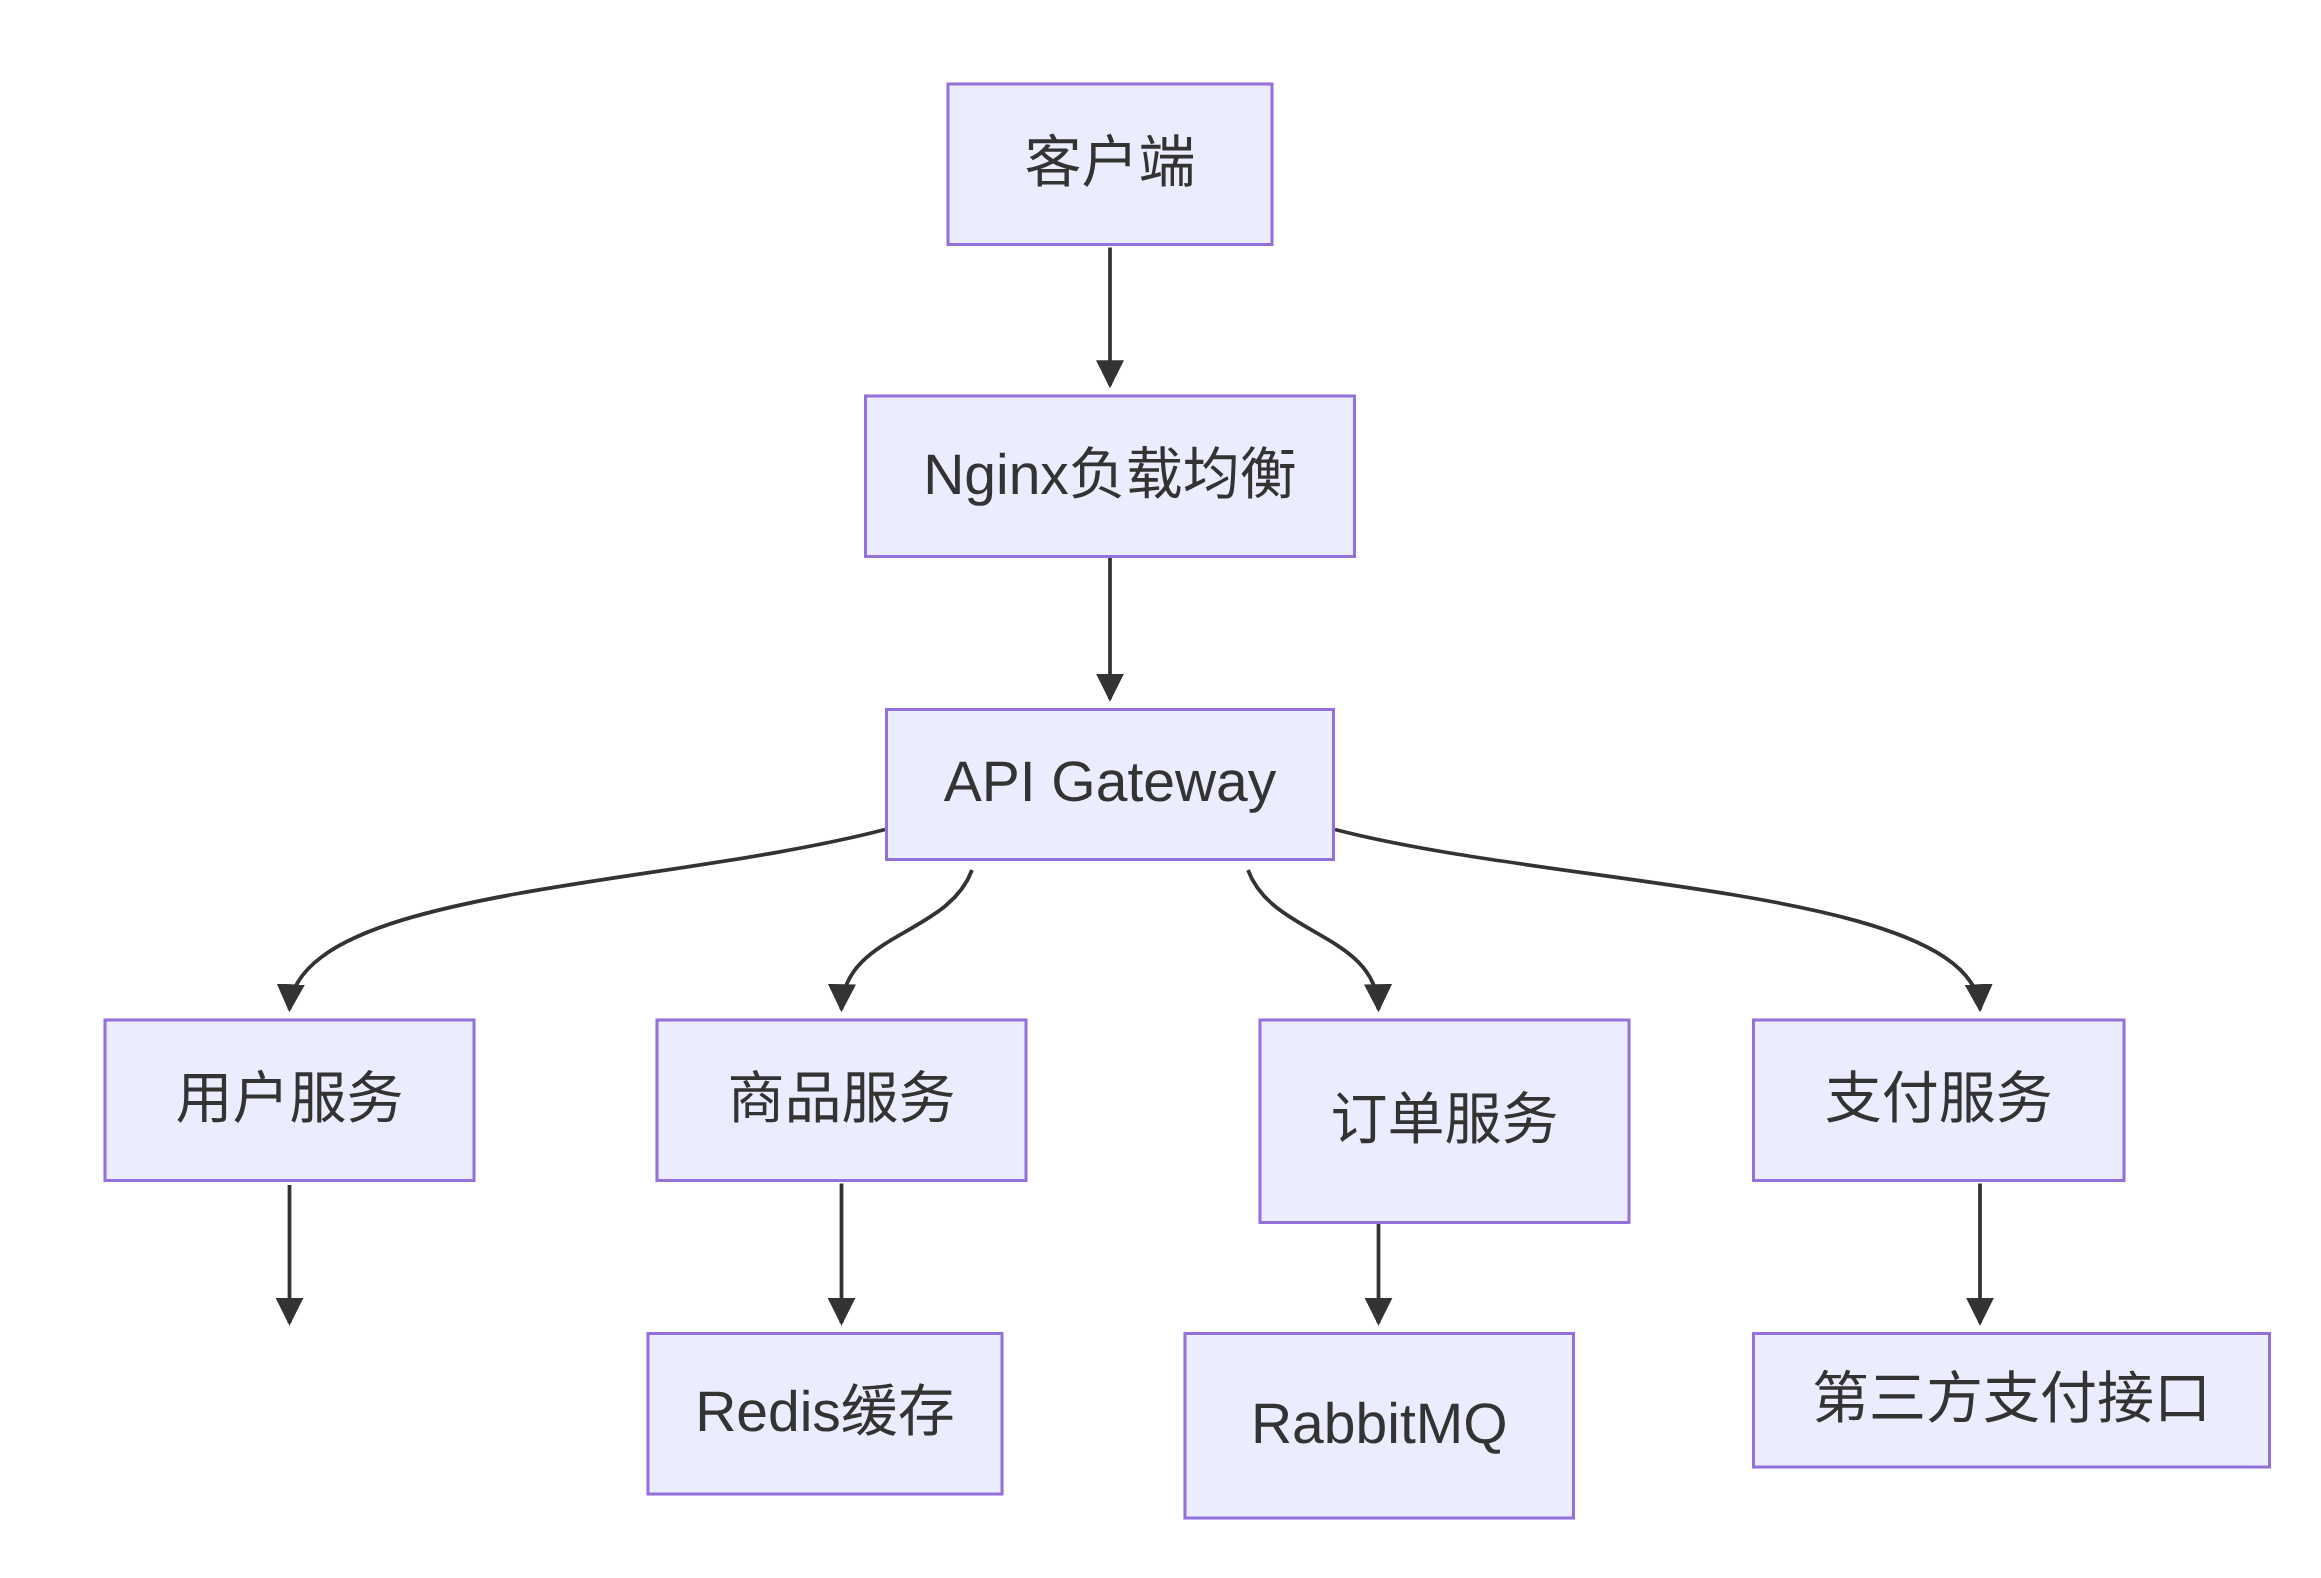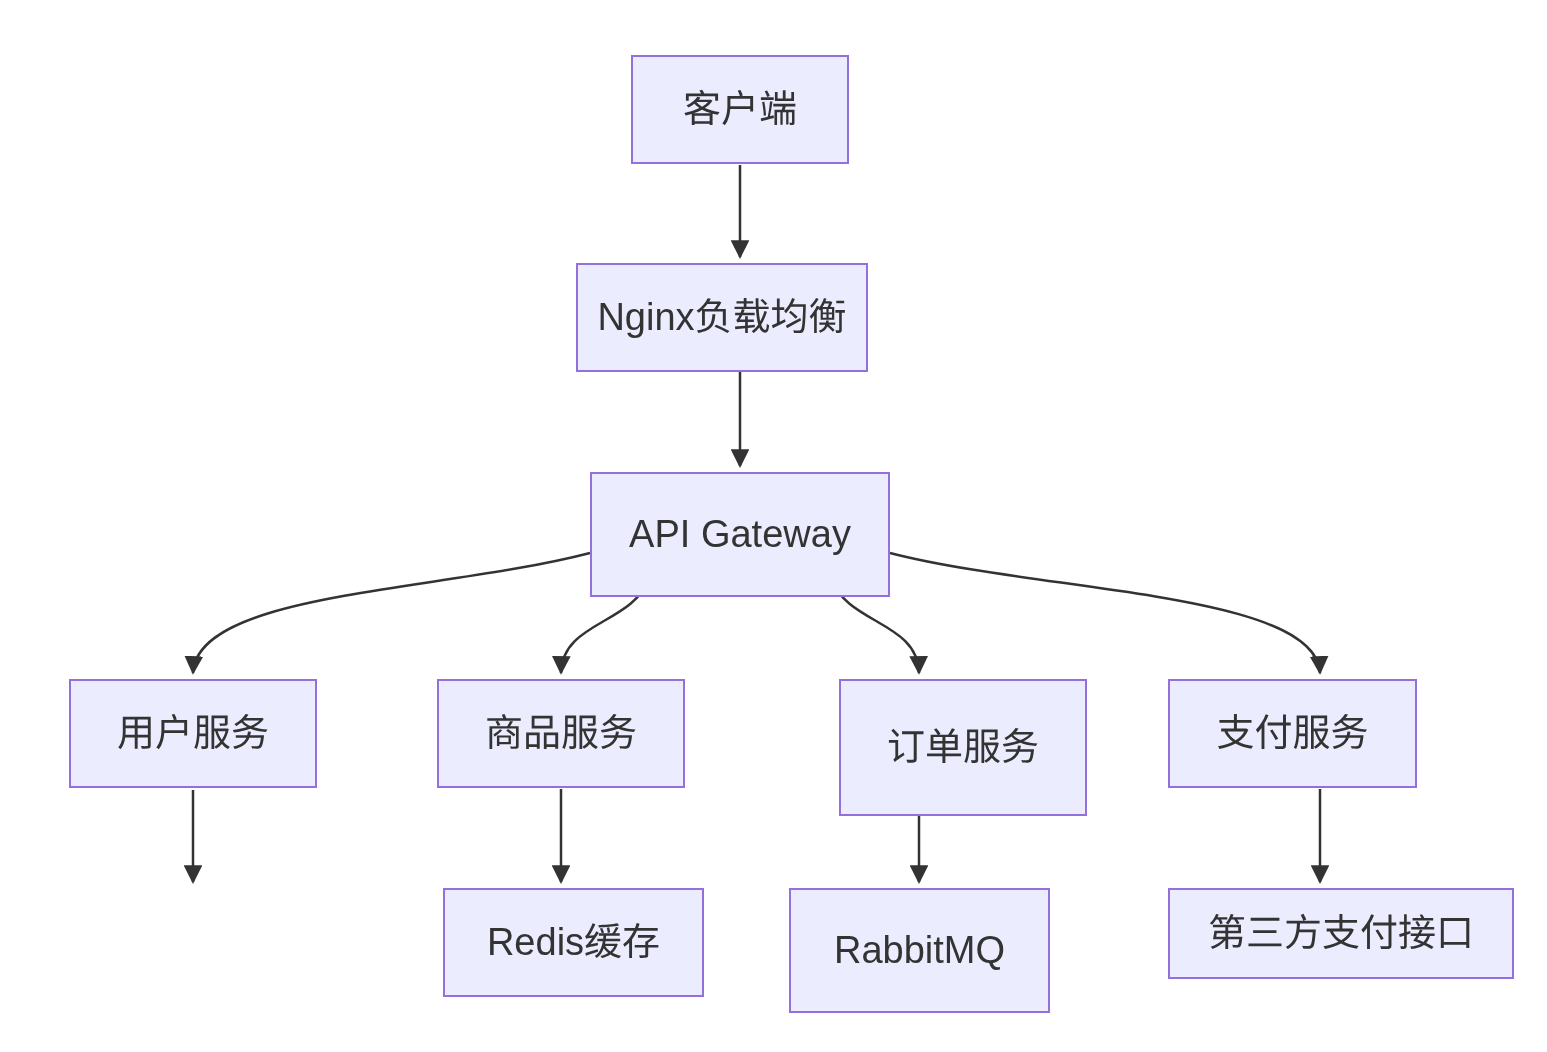--- a/index.html
+++ b/index.html
@@ -66,46 +66,46 @@
     <path class="edge" d="M193,790 L193,882" marker-end="url(#arrowhead)"></path>
     <path class="edge" d="M561,789 L561,882" marker-end="url(#arrowhead)"></path>
     <path class="edge" d="M919,789 L919,882" marker-end="url(#arrowhead)"></path>
     <path class="edge" d="M1320,789 L1320,882" marker-end="url(#arrowhead)"></path>
   </svg>
 
   <div class="node" style="left:631px;top:55px;width:218px;height:109px">
     <span>客户端</span>
   </div>
 
-  <div class="node" style="left:576px;top:263px;width:292px;height:109px">
+  <div class="node" style="left:576px;top:263px;width:328px;height:109px">
     <span>Nginx负载均衡</span>
   </div>
 
-  <div class="node" style="left:590px;top:472px;width:300px;height:125px">
+  <div class="node" style="left:590px;top:472px;width:300px;height:102px">
     <span>API Gateway</span>
   </div>
 
   <div class="node" style="left:69px;top:679px;width:248px;height:109px">
     <span>用户服务</span>
   </div>
 
   <div class="node" style="left:437px;top:679px;width:248px;height:109px">
     <span>商品服务</span>
   </div>
 
   <div class="node" style="left:839px;top:679px;width:248px;height:137px">
     <span>订单服务</span>
   </div>
 
   <div class="node" style="left:1168px;top:679px;width:249px;height:109px">
     <span>支付服务</span>
   </div>
 
 
-  <div class="node" style="left:443px;top:888px;width:261px;height:109px">
+  <div class="node" style="left:431px;top:888px;width:238px;height:109px">
     <span>Redis缓存</span>
   </div>
 
   <div class="node" style="left:789px;top:888px;width:261px;height:125px">
     <span>RabbitMQ</span>
   </div>
 
   <div class="node" style="left:1168px;top:888px;width:346px;height:91px">
     <span>第三方支付接口</span>
   </div>

